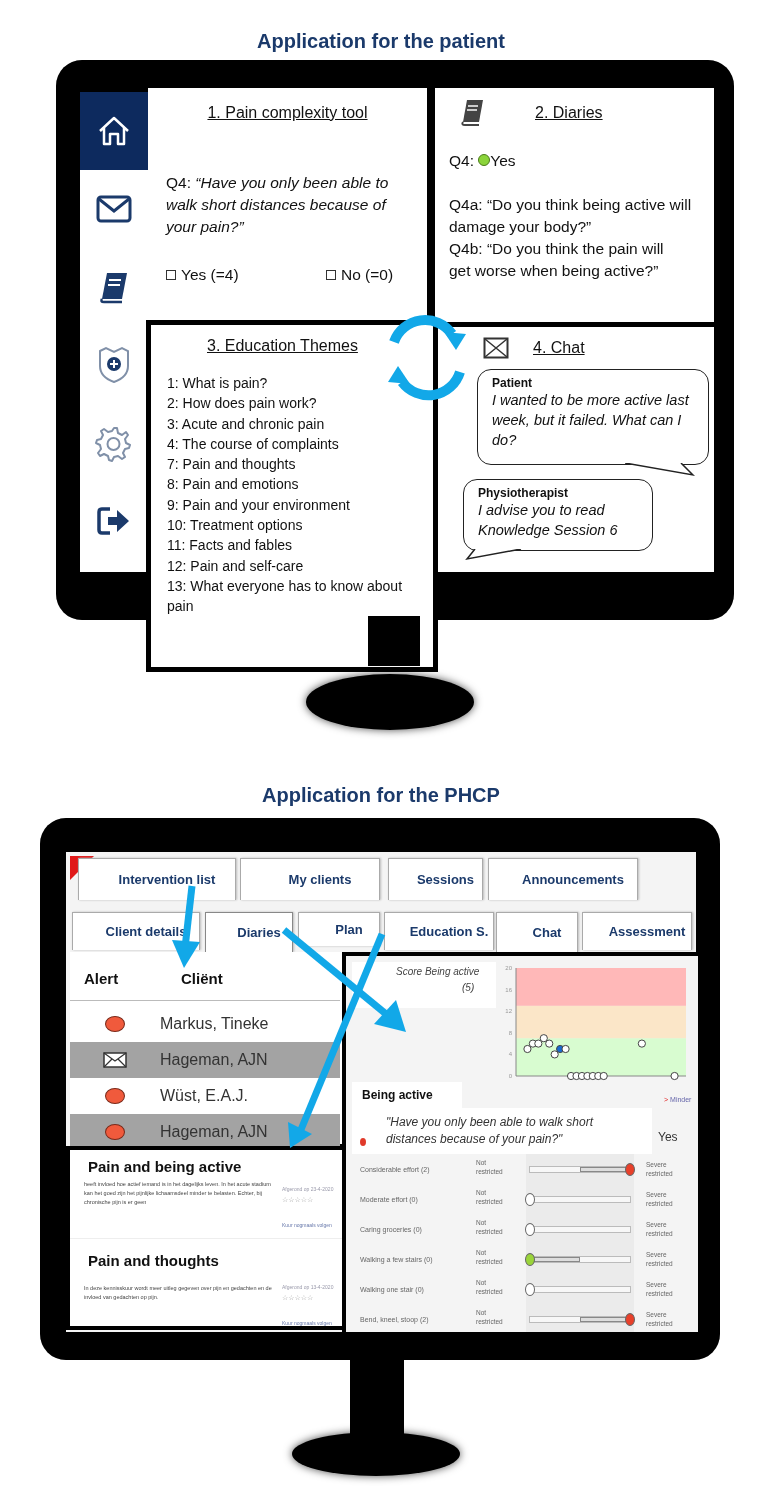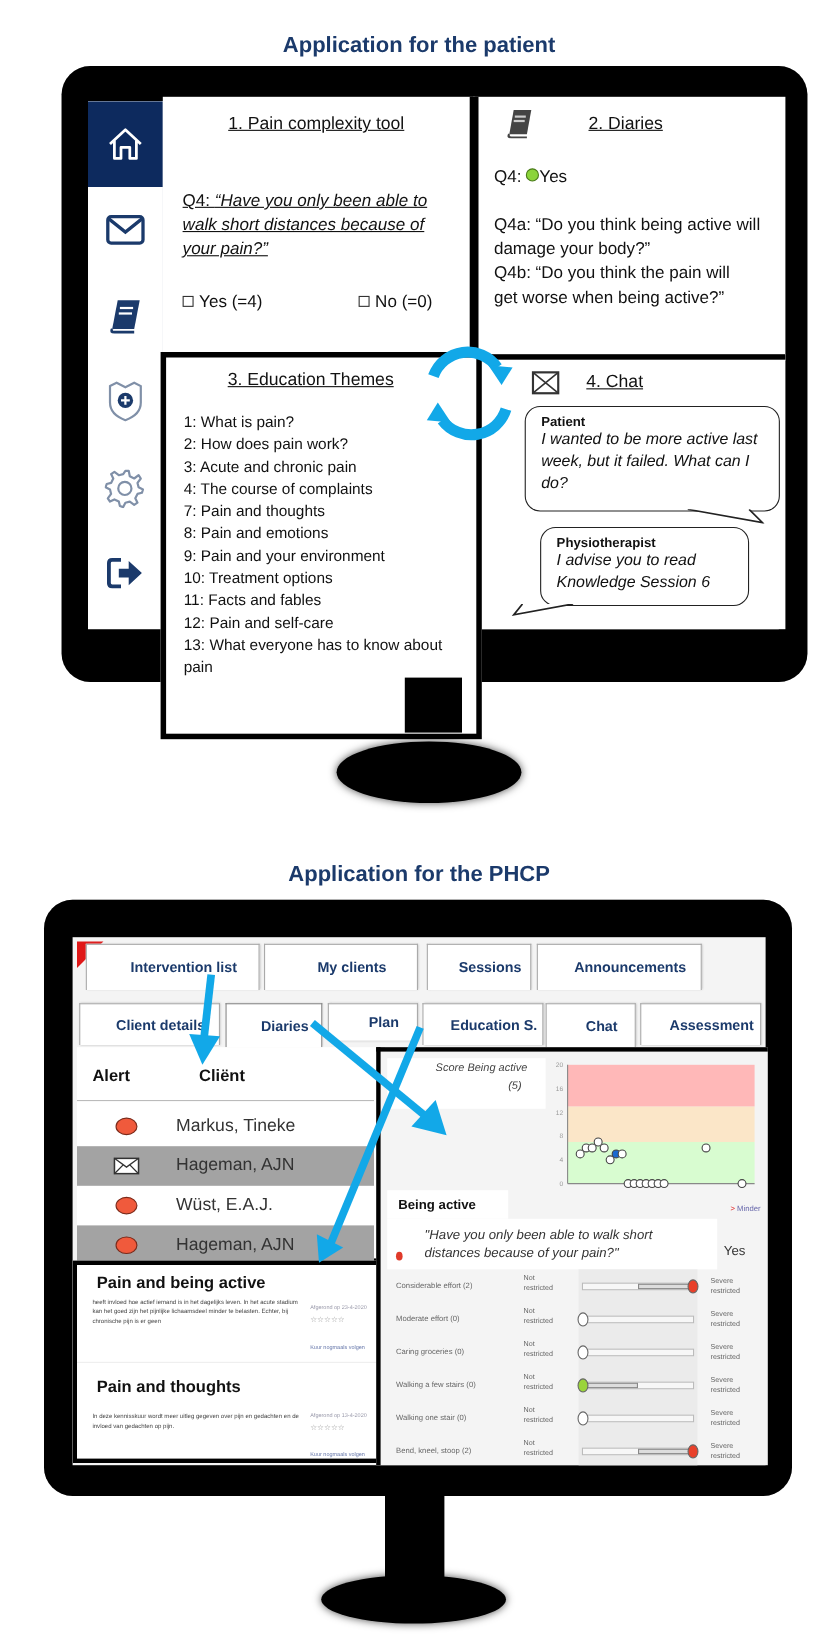--- a/index.html
+++ b/index.html
@@ -83,21 +83,21 @@
       <svg width="36" height="34" viewBox="0 0 36 34">
           <path d="M14 5 H6 Q3 5 3 8 V26 Q3 29 6 29 H14" fill="none" stroke="#1b3a6b" stroke-width="3.5"></path>
           <path d="M12 13 H21 V6 L33 17 L21 28 V21 H12 Z" fill="#1b3a6b"></path>
         </svg>
     </div>
   </div>
 </div>
 
 <div class="panel" style="left:148px;top:88px;width:284px;height:240px;border-left:none;border-top:none;">
   <div class="panel-title" style="margin-top:16px;">1. Pain complexity tool</div>
-  <div class="ptext" style="position:absolute;left:18px;top:84px;width:240px;text-decoration:underline;"><span>Q4: </span><span class="italic">“Have you only been able to walk short distances because of your pain?”</span></div>
+  <div class="ptext" style="position:absolute;left:18px;top:84px;width:240px;"><span>Q4: </span><span class="italic">“Have you only been able to walk short distances because of your pain?”</span></div>
   <div class="ptext" style="position:absolute;left:18px;top:176px;"><span style="display:inline-block;width:8px;height:8px;border:1px solid #333;margin-right:5px;"></span><span>Yes (=4)</span></div>
   <div class="ptext" style="position:absolute;left:178px;top:176px;"><span style="display:inline-block;width:8px;height:8px;border:1px solid #333;margin-right:5px;"></span><span>No (=0)</span></div>
 </div>
 
 <div class="panel" style="left:430px;top:88px;width:284px;height:240px;border-top:none;border-right:none;">
   <svg style="position:absolute;left:24px;top:10px;" width="26" height="28" viewBox="0 0 26 28">
       <path d="M8 2 H24 L20 24 H4 Z" fill="#444"></path>
       <path d="M4 24 Q2 27 6 27 H20" fill="none" stroke="#444" stroke-width="2"></path>
       <rect x="9" y="7" width="10" height="2" fill="#ccc"></rect>
       <rect x="8" y="11" width="10" height="2" fill="#ccc"></rect>
@@ -114,21 +114,21 @@
       <path d="M2 2 L24 20 M24 2 L2 20" stroke="#333" stroke-width="1.5"></path>
     </svg>
   <div class="panel-title" style="position:absolute;left:98px;top:12px;">4. Chat</div>
   <div class="bubble" style="left:42px;top:42px;width:232px;height:96px;">
     <div class="who">Patient</div>
     <div class="msg">I wanted to be more active last week, but it failed. What can I do?</div>
   </div>
   <svg style="position:absolute;left:190px;top:136px;" width="70" height="14" viewBox="0 0 70 14">
       <path d="M0 0 L68 12 L56 0" fill="#fff" stroke="#222" stroke-width="1.5"></path>
     </svg>
-  <div class="bubble" style="left:28px;top:152px;width:190px;height:72px;margin-left:28px;">
+  <div class="bubble" style="left:28px;top:152px;width:190px;height:72px;">
     <div class="who">Physiotherapist</div>
     <div class="msg">I advise you to read Knowledge Session 6</div>
   </div>
   <svg style="position:absolute;left:30px;top:222px;" width="60" height="14" viewBox="0 0 60 14">
       <path d="M10 0 L2 10 L56 0" fill="#fff" stroke="#222" stroke-width="1.5"></path>
     </svg>
 </div>
 
 <div class="panel" style="left:146px;top:320px;width:292px;height:352px;">
   <div class="panel-title" style="position:absolute;left:56px;top:12px;">3. Education Themes</div>

